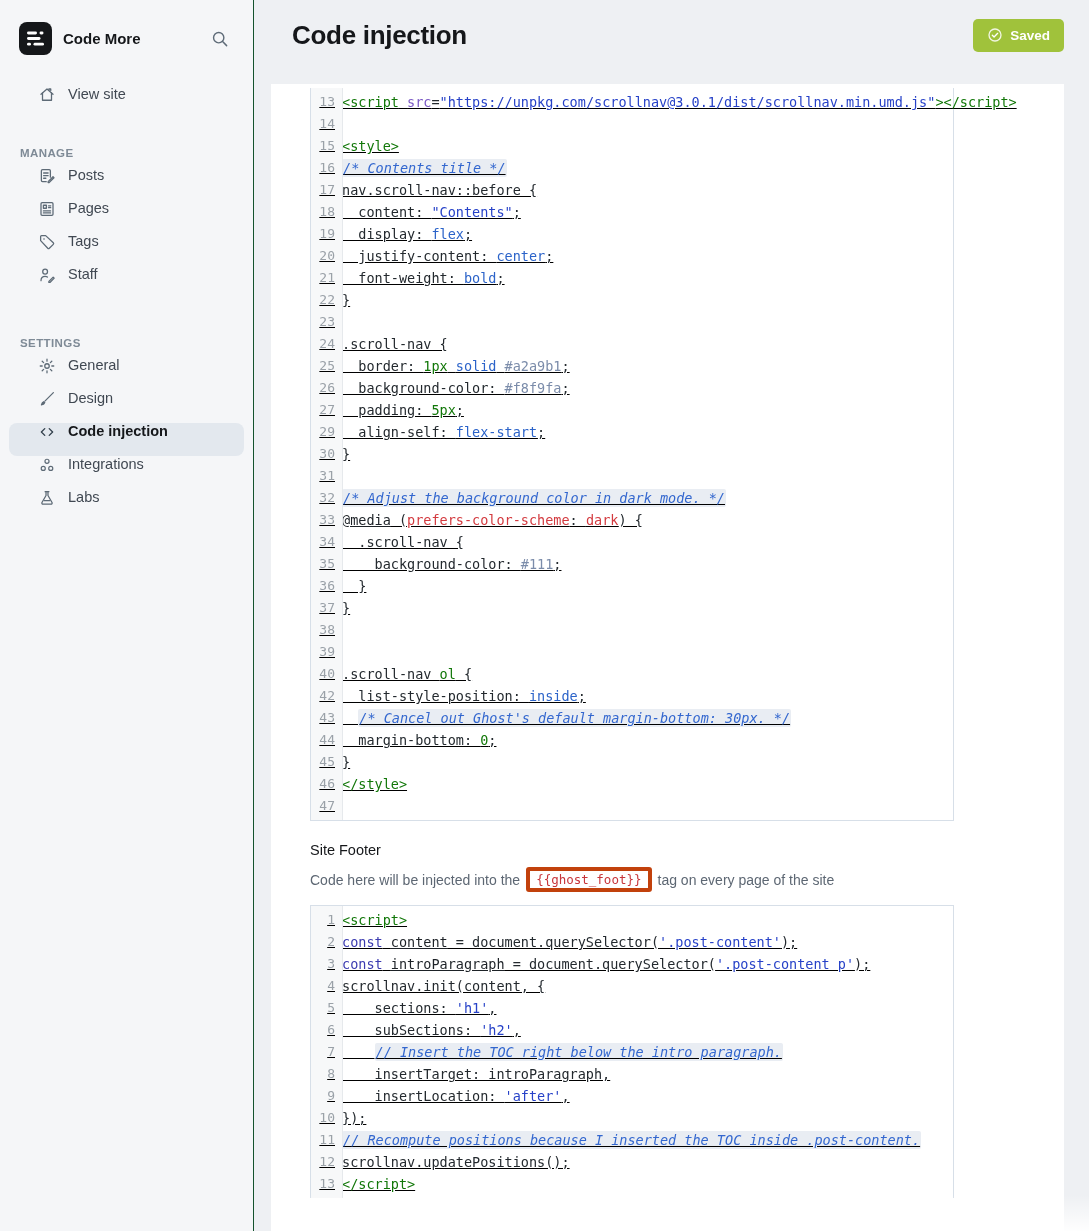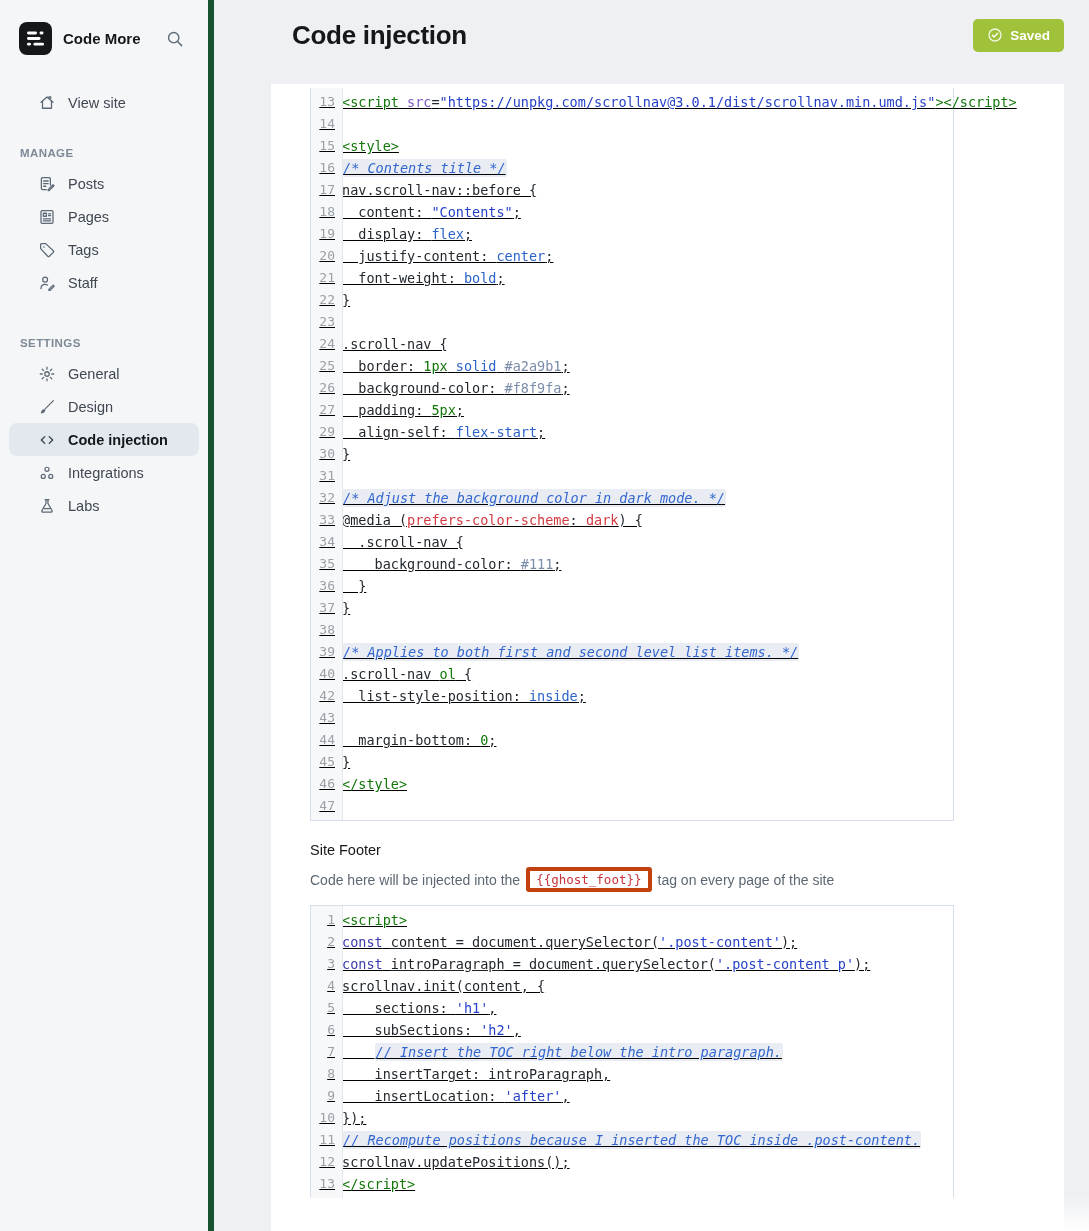--- a/index.html
+++ b/index.html
@@ -1,29 +1,29 @@
 <!DOCTYPE html>
 <html><head>
 <meta charset="utf-8">
 <style>
   * { margin:0; padding:0; box-sizing:border-box; }
   html,body { width:1089px; height:1231px; overflow:hidden; }
   body { font-family:"Liberation Sans", sans-serif; background:#eef0f3; }
   .app { position:relative; width:1089px; height:1231px; overflow:hidden; }
 
   
-  .sidebar { position:absolute; left:0; top:0; width:214px; height:100%;
-             background:#f5f6f8; border-right:6px solid #14532d; }
+  .sidebar { position:absolute; left:0; top:0; width:254px; height:100%;
+             background:#f5f6f8; border-right:1px solid #14532d; }
   .side-head { display:flex; align-items:center; padding:22px 20px 0 19px; }
   .logo-box { width:33px; height:33px; background:#15171a; border-radius:8px;
               display:flex; align-items:center; justify-content:center; flex:0 0 auto; cursor:pointer; }
   .site-title { font-size:15px; font-weight:700; color:#15171a; margin-left:11px; flex:1; }
   .search-btn { width:28px; height:28px; display:flex; align-items:center; justify-content:center;
                 color:#5e6b78; cursor:pointer; }
-  .nav-item { display:flex; align-items:center; height:33px; margin:0 9px; padding:0 0 0 29px;
+  .nav-item { display:flex; align-items:flex-start; height:33px; margin:0 9px; padding:0 0 0 29px;
               border-radius:8px; color:#404852; font-size:14.5px; cursor:pointer; }
   .nav-item .nico { width:18px; height:18px; margin-right:12px; color:#5d6a76; flex:0 0 auto; }
   .nav-item.active { background:#e3e8ee; font-weight:700; color:#15171a; }
   .nav-item.active .nico { color:#33404c; }
   .view-site { margin-top:31px; }
   .sec-label { font-size:11.5px; font-weight:600; letter-spacing:.4px; color:#7e8a96;
                margin:0 0 8px 20px; }
   .manage-label { margin-top:28px; }
   .settings-label { margin-top:38px; }
 
@@ -217,24 +217,24 @@
           <div class="cm-line"><span class="cm-ln">29</span><span class="cm-code"><span class="tk-plain">  align-self: </span><span class="tk-kw">flex-start</span><span class="tk-plain">;</span></span></div>
           <div class="cm-line"><span class="cm-ln">30</span><span class="cm-code"><span class="tk-plain">}</span></span></div>
           <div class="cm-line"><span class="cm-ln">31</span><span class="cm-code"></span></div>
           <div class="cm-line"><span class="cm-ln">32</span><span class="cm-code"><span class="tk-cmt">/* Adjust the background color in dark mode. */</span></span></div>
           <div class="cm-line"><span class="cm-ln">33</span><span class="cm-code"><span class="tk-def">@media</span><span class="tk-plain"> (</span><span class="tk-err">prefers-color-scheme</span><span class="tk-plain">: </span><span class="tk-err">dark</span><span class="tk-plain">) {</span></span></div>
           <div class="cm-line"><span class="cm-ln">34</span><span class="cm-code"><span class="tk-plain">  .scroll-nav {</span></span></div>
           <div class="cm-line"><span class="cm-ln">35</span><span class="cm-code"><span class="tk-plain">    background-color: </span><span class="tk-atom">#111</span><span class="tk-plain">;</span></span></div>
           <div class="cm-line"><span class="cm-ln">36</span><span class="cm-code"><span class="tk-plain">  }</span></span></div>
           <div class="cm-line"><span class="cm-ln">37</span><span class="cm-code"><span class="tk-plain">}</span></span></div>
           <div class="cm-line"><span class="cm-ln">38</span><span class="cm-code"></span></div>
-          <div class="cm-line"><span class="cm-ln">39</span><span class="cm-code"><span class="tk-cmt">/* Applies to both first and second level list items. */</span></span></div>
+          <div class="cm-line"><span class="cm-ln">39</span></div>
           <div class="cm-line"><span class="cm-ln">40</span><span class="cm-code"><span class="tk-plain">.scroll-nav </span><span class="tk-tag">ol</span><span class="tk-plain"> {</span></span></div>
           <div class="cm-line"><span class="cm-ln">42</span><span class="cm-code"><span class="tk-plain">  list-style-position: </span><span class="tk-kw">inside</span><span class="tk-plain">;</span></span></div>
-          <div class="cm-line"><span class="cm-ln">43</span></div>
+          <div class="cm-line"><span class="cm-ln">43</span><span class="cm-code"><span class="tk-plain">  </span><span class="tk-cmt">/* Cancel out Ghost's default margin-bottom: 30px. */</span></span></div>
           <div class="cm-line"><span class="cm-ln">44</span><span class="cm-code"><span class="tk-plain">  margin-bottom: </span><span class="tk-num">0</span><span class="tk-plain">;</span></span></div>
           <div class="cm-line"><span class="cm-ln">45</span><span class="cm-code"><span class="tk-plain">}</span></span></div>
           <div class="cm-line"><span class="cm-ln">46</span><span class="cm-code"><span class="tk-tag">&lt;/style&gt;</span></span></div>
           <div class="cm-line"><span class="cm-ln">47</span><span class="cm-code"></span></div>
         </div>
 
       <h3 class="sf-heading">Site Footer</h3>
       <p class="sf-desc">
         <span>Code here will be injected into the</span>
         <code class="code-chip">{{ghost_foot}}</code>

